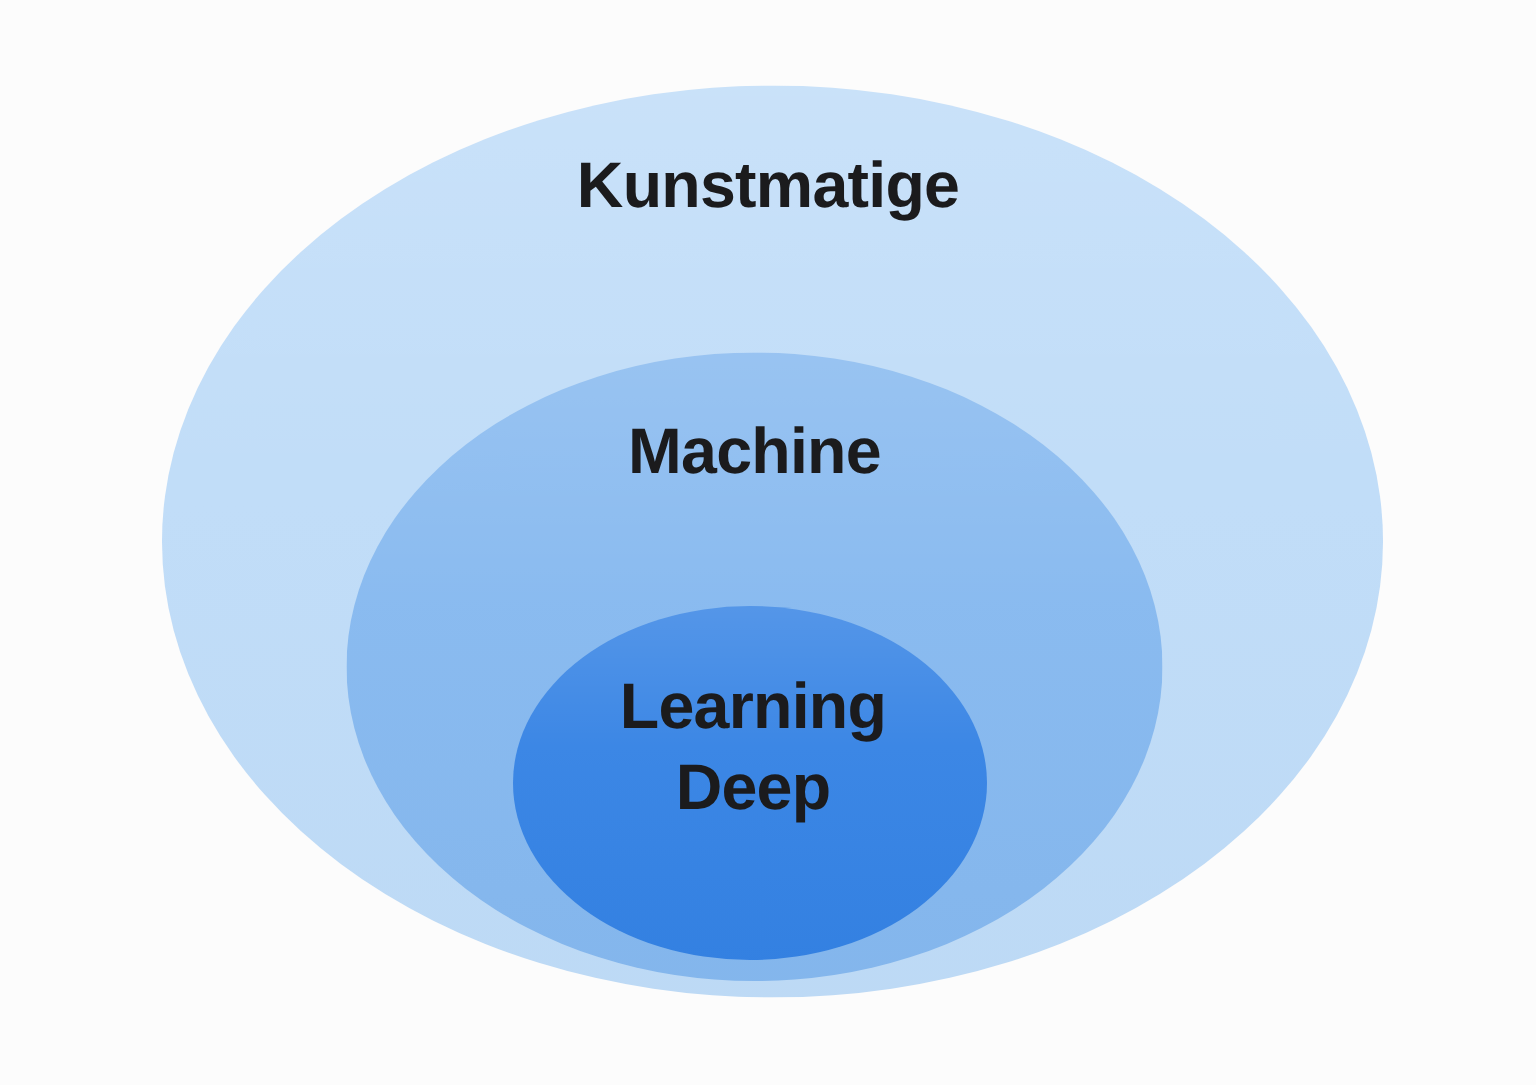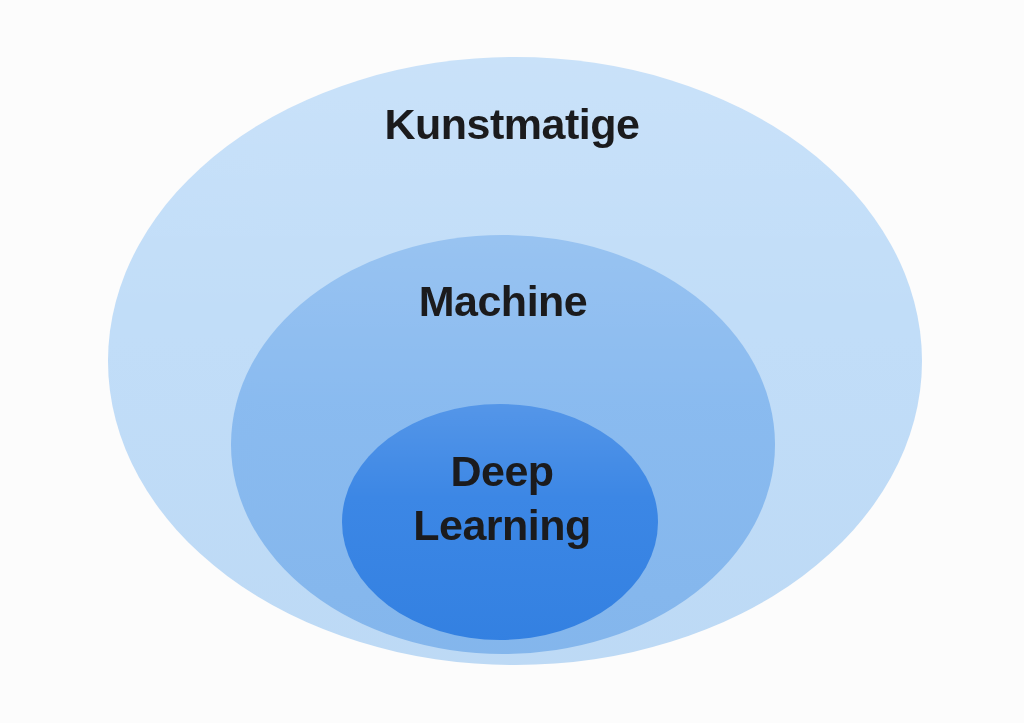--- a/index.html
+++ b/index.html
@@ -83,17 +83,17 @@
 
   <div class="label label-ai" style="color: rgb(27, 27, 29);">
     <span class="line">Kunstmatige</span>
   </div>
 
   <div class="label label-ml" style="color: rgb(27, 27, 29);">
     <span class="line">Machine</span>
   </div>
 
   <div class="label label-dl" style="color: rgb(27, 27, 29);">
+    <span class="line">Learning</span>
     <span class="line">Deep</span>
-    <span class="line">Learning</span>
   </div>
 
 </div>
 
 </body></html>

